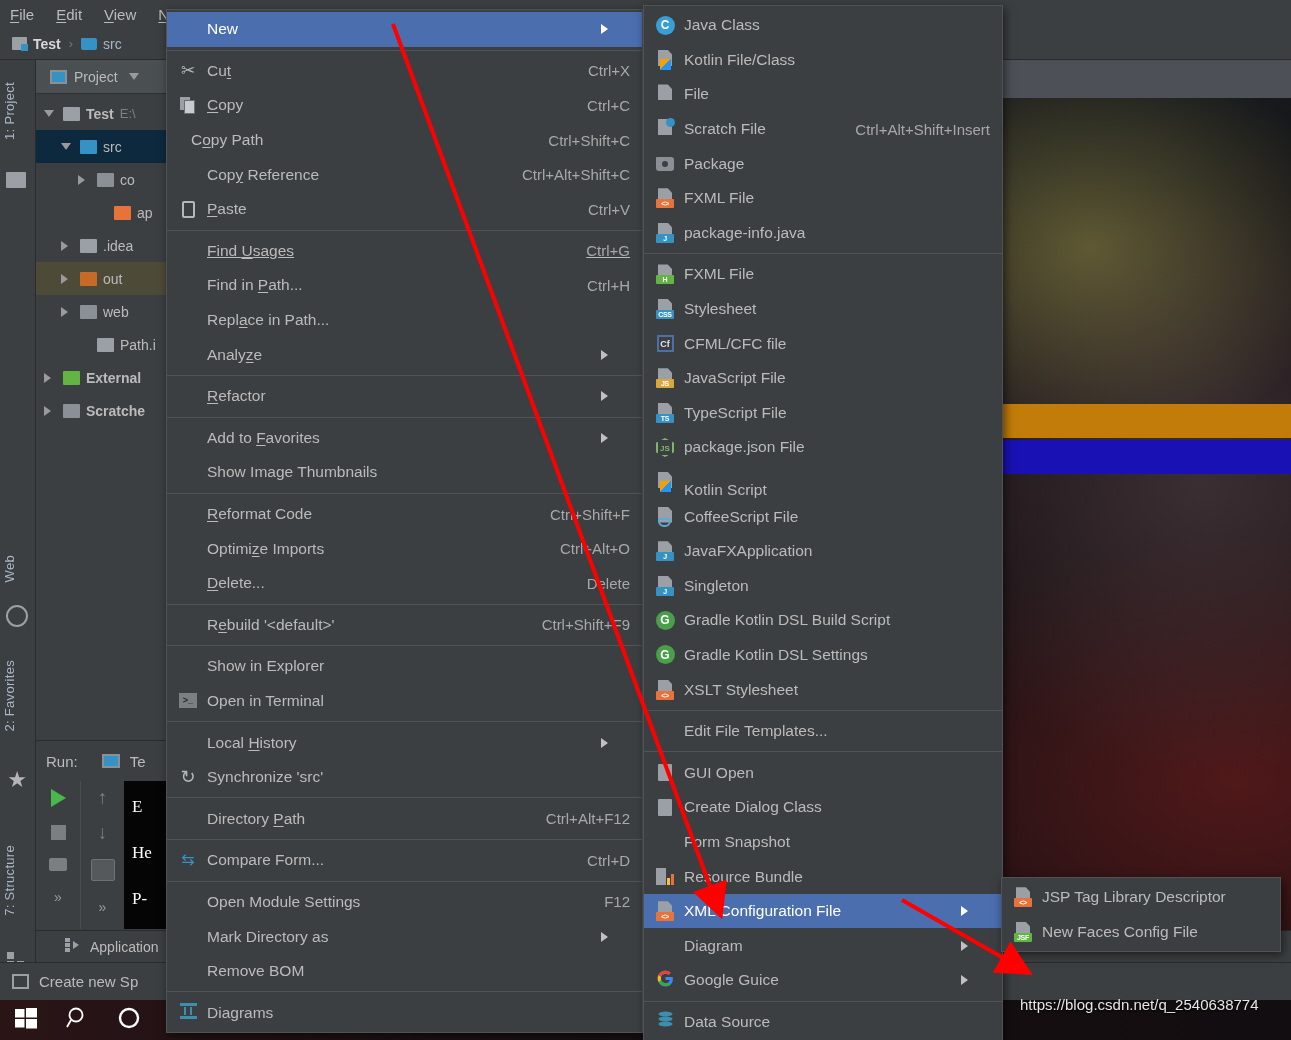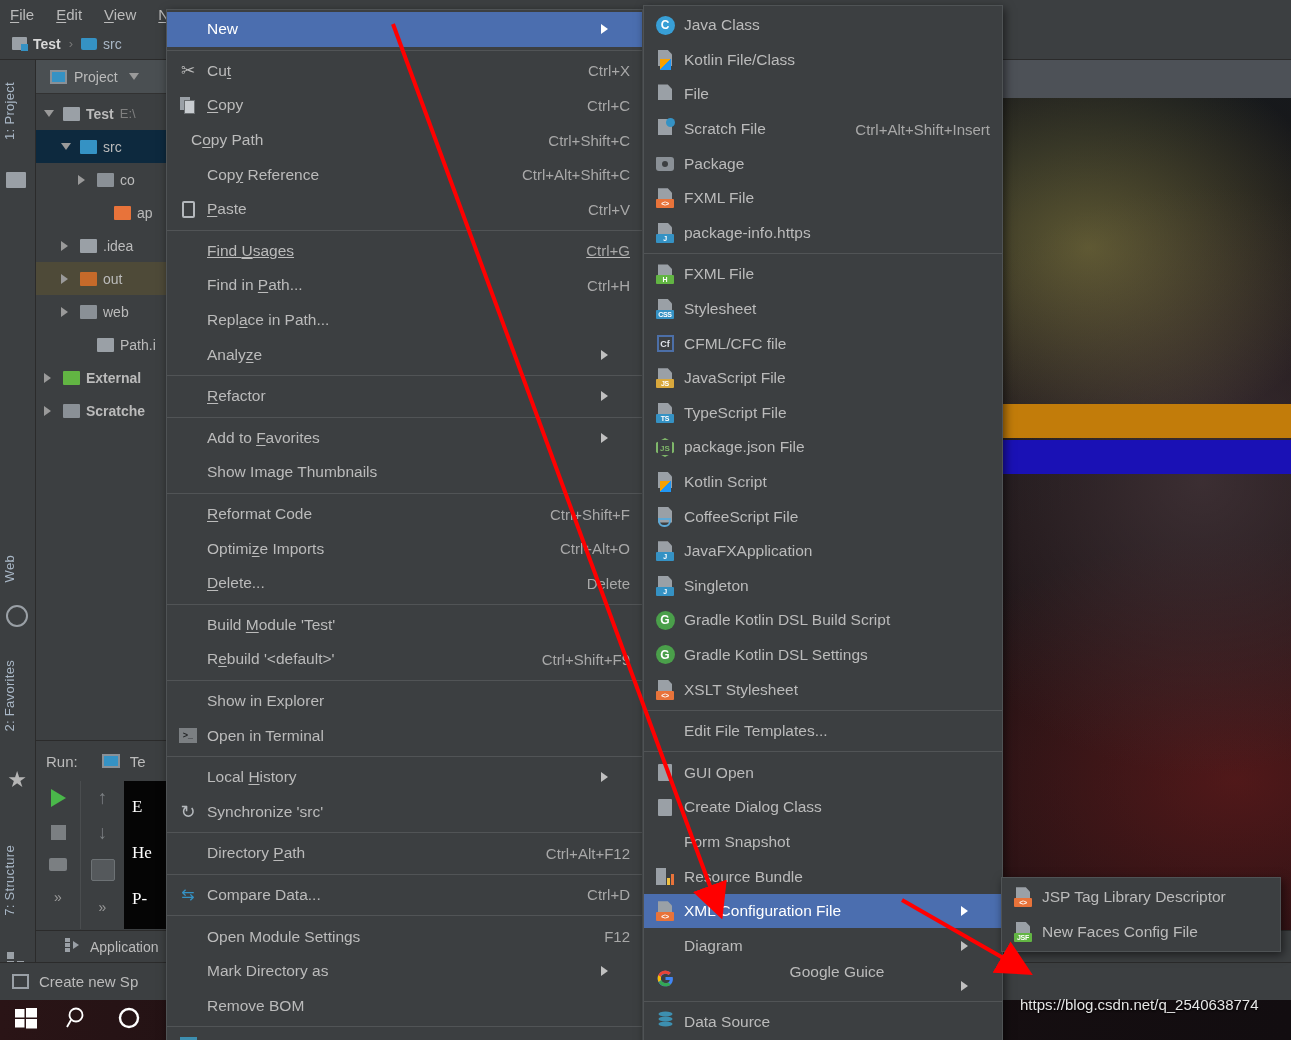--- a/index.html
+++ b/index.html
@@ -470,24 +470,20 @@
         <span class="sc">Ctrl+Alt+O</span>
       </div>
       <div class="mi" style="height: 34.6px;">
         <span class="ico"></span>
         <span><span class="u">D</span>elete...</span>
         <span class="sc">Delete</span>
       </div>
       <div class="msep"></div>
       <div class="mi" style="height: 34.6px;">
         <span class="ico"></span>
-        <span>Build <span class="u">M</span>odule 'Test'</span>
-      </div>
-      <div class="mi" style="height: 34.6px;">
-        <span class="ico"></span>
         <span>R<span class="u">e</span>build '&lt;default&gt;'</span>
         <span class="sc">Ctrl+Shift+F9</span>
       </div>
       <div class="msep"></div>
       <div class="mi" style="height: 34.6px;">
         <span class="ico"></span>
         <span>Show in Explorer</span>
       </div>
       <div class="mi" style="height: 34.6px;">
         <span class="ico">
@@ -511,21 +507,21 @@
       <div class="mi" style="height: 34.6px;">
         <span class="ico"></span>
         <span>Directory <span class="u">P</span>ath</span>
         <span class="sc">Ctrl+Alt+F12</span>
       </div>
       <div class="msep"></div>
       <div class="mi" style="height: 34.6px;">
         <span class="ico">
           <span style="color: rgb(53, 146, 196); font-size: 16px; line-height: 16px;">⇆</span>
         </span>
-        <span>Compare Data...</span>
+        <span>Compare Form...</span>
         <span class="sc">Ctrl+D</span>
       </div>
       <div class="msep"></div>
       <div class="mi" style="height: 34.6px;">
         <span class="ico"></span>
         <span>Open Module Settings</span>
         <span class="sc">F12</span>
       </div>
       <div class="mi" style="height: 34.6px; gap: 8px;">
         <span class="ico"></span>
@@ -601,21 +597,21 @@
         </span>
         <span>FXML File</span>
       </div>
       <div class="mi" style="height: 34.6px;">
         <span class="ico">
           <span class="fi">
             <span class="sheet"></span>
             <span class="badge" style="background: rgb(53, 146, 196);">J</span>
           </span>
         </span>
-        <span>package-info.https</span>
+        <span>package-info.java</span>
       </div>
       <div class="msep"></div>
       <div class="mi" style="height: 34.6px;">
         <span class="ico">
           <span class="fi">
             <span class="sheet"></span>
             <span class="badge" style="background: rgb(98, 181, 67);">H</span>
           </span>
         </span>
         <span>FXML File</span>
@@ -652,21 +648,21 @@
           </span>
         </span>
         <span>TypeScript File</span>
       </div>
       <div class="mi" style="height: 34.6px;">
         <span class="ico">
           <span style="width: 18px; height: 19px; border: 2px solid rgb(127, 183, 106); clip-path: polygon(50% 0px, 100% 25%, 100% 75%, 50% 100%, 0px 75%, 0px 25%); color: rgb(127, 183, 106); font-size: 8px; text-align: center; line-height: 17px; font-weight: bold;">JS</span>
         </span>
         <span>package.json File</span>
       </div>
-      <div class="mi" style="height: 34.6px;">
+      <div class="mi" style="height: 34.6px; align-items: flex-end;">
         <span class="ico">
           <span class="fi">
             <span class="sheet"></span>
             <span style="position: absolute; left: 4px; bottom: 0px; width: 11px; height: 11px; background: linear-gradient(135deg, rgb(247, 161, 0) 50%, rgb(33, 150, 243) 50%);"></span>
           </span>
         </span>
         <span>Kotlin Script</span>
       </div>
       <div class="mi" style="height: 34.6px;">
         <span class="ico">
@@ -756,21 +752,21 @@
           </span>
         </span>
         <span>XML Configuration File</span>
         <span class="sub"></span>
       </div>
       <div class="mi" style="height: 34.6px;">
         <span class="ico"></span>
         <span>Diagram</span>
         <span class="sub"></span>
       </div>
-      <div class="mi" style="height: 34.6px; flex-direction: column;">
+      <div class="mi" style="height: 34.6px;">
         <span class="ico">
           <span><svg width="19" height="19" viewBox="0 0 19 19">
               <path d="M9.5 8v3h4.3a4.4 4.4 0 0 1-4.3 3.2 4.7 4.7 0 1 1 3.1-8.2l2.2-2.2A7.8 7.8 0 1 0 9.5 17.3c4.4 0 7.4-3.1 7.4-7.4 0-.7-.1-1.3-.2-1.9z" fill="#4285f4"></path>
               <path d="M2.2 6.2l2.6 1.9A4.7 4.7 0 0 1 9.5 4.8c1.2 0 2.3.4 3.1 1.2l2.2-2.2A7.8 7.8 0 0 0 2.2 6.2z" fill="#ea4335"></path>
               <path d="M9.5 17.3c2.1 0 4-.7 5.3-1.9l-2.5-2a4.7 4.7 0 0 1-7-2.5l-2.6 2a7.8 7.8 0 0 0 6.8 4.4z" fill="#34a853"></path>
               <path d="M2.2 6.2A7.8 7.8 0 0 0 1.7 9.5c0 1.2.3 2.4.8 3.4l2.6-2a4.7 4.7 0 0 1 0-2.8z" fill="#fbbc05"></path>
             </svg></span>
         </span>
         <span>Google Guice</span>
         <span class="sub"></span>

